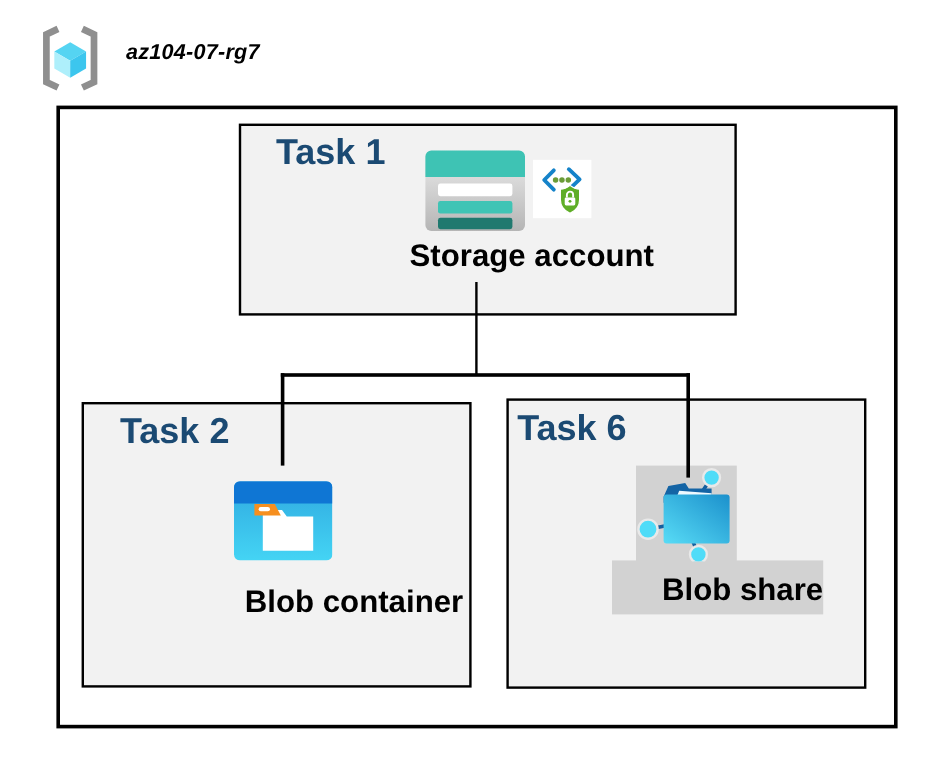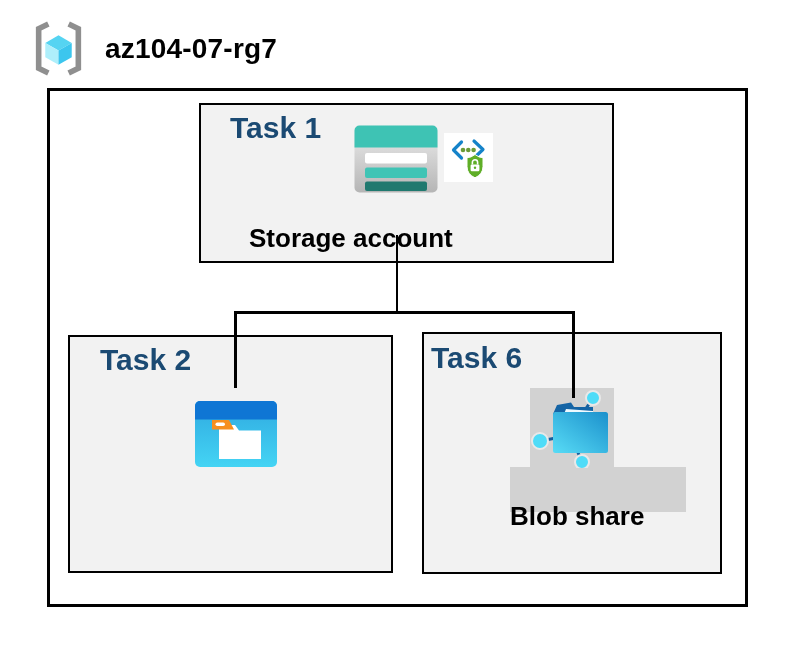--- a/index.html
+++ b/index.html
@@ -9,40 +9,40 @@
     height: 647px;
     background: #ffffff;
     font-family: "Liberation Sans", sans-serif;
     font-weight: 700;
     overflow: hidden;
   }
   .abs { position: absolute; }
 
   
   .rg-icon { left: 29px; top: 19px; width: 59px; height: 59px; }
-  .rg-title { left: 105px; top: 33px; font-size: 28px; color: #000; letter-spacing: 0.2px; }
+  .rg-title { left: 105px; top: 33px; font-size: 18px; color: #000; letter-spacing: 0.2px; font-style: italic; }
 
   
   .outer-box {
     left: 47px; top: 88px; width: 701px; height: 519px;
     border: 3px solid #000; background: #ffffff; box-sizing: border-box;
   }
 
   
   .task-box { background: #f2f2f2; border: 2.5px solid #000; box-sizing: border-box; z-index: 1; }
   .task1 { left: 199px; top: 103px; width: 415px; height: 160px; }
   .task2 { left: 68px;  top: 335px; width: 325px; height: 238px; }
   .task3 { left: 422px; top: 332px; width: 300px; height: 242px; }
 
   .task-label { font-size: 30px; color: #1b4a73; z-index: 4; }
   .label1 { left: 230px; top: 111px; }
   .label2 { left: 100px;  top: 343px; }
   .label3 { left: 431px; top: 341px; }
 
-  .caption { font-size: 26px; color: #000; text-align: left; z-index: 4; margin-top: 25px; }
+  .caption { font-size: 26px; color: #000; text-align: right; z-index: 4; }
   .caption-storage { left: 249px; top: 198px; width: 296px; }
   .caption-blob    { left: 86px;  top: 486px; width: 300px; }
 
   
   .fs-icon-bg  { left: 530px; top: 388px; width: 84px; height: 80px; background: #d2d2d2; z-index: 2; }
   .fs-label-bg { left: 510px; top: 467px; width: 176px; height: 45px; background: #d2d2d2; z-index: 2; }
   .caption-fs  { left: 510px; top: 476px; width: 176px; z-index: 4; }
 
   
   .icon-storage { left: 354px; top: 125px; width: 84px; height: 68px; z-index: 4; }
@@ -125,20 +125,21 @@
         <stop offset="1" stop-color="#44d4f4"></stop>
       </linearGradient>
     </defs>
     <rect x="0" y="0" width="82" height="66" rx="5" fill="url(#bg)"></rect>
     <path d="M0 5 a5 5 0 0 1 5 -5 h72 a5 5 0 0 1 5 5 v13.5 h-82 z" fill="#0f76d4"></path>
     <polygon points="24,24 40,24 44,29.5 66,29.5 66,58 24,58" fill="#ffffff"></polygon>
     <polygon points="17,19 34,19 39,28.5 17,28.5" fill="#f68f1f"></polygon>
     <rect x="20.5" y="21.5" width="9.5" height="3.6" rx="1.8" fill="#ffffff"></rect>
   </svg>
 
+  <div class="abs caption caption-blob">Blob container</div>
 
   <svg class="abs icon-fs" viewBox="0 0 84 80">
     <defs>
       <linearGradient id="fg" x1="1" y1="0" x2="0" y2="1">
         <stop offset="0" stop-color="#1b90cc"></stop>
         <stop offset="1" stop-color="#58dcf6"></stop>
       </linearGradient>
     </defs>
     <path d="M55 22 L63 10" stroke="#155f9e" stroke-width="3" stroke-linecap="round"></path>
     <path d="M26 50 L10 53" stroke="#155f9e" stroke-width="3" stroke-linecap="round"></path>

